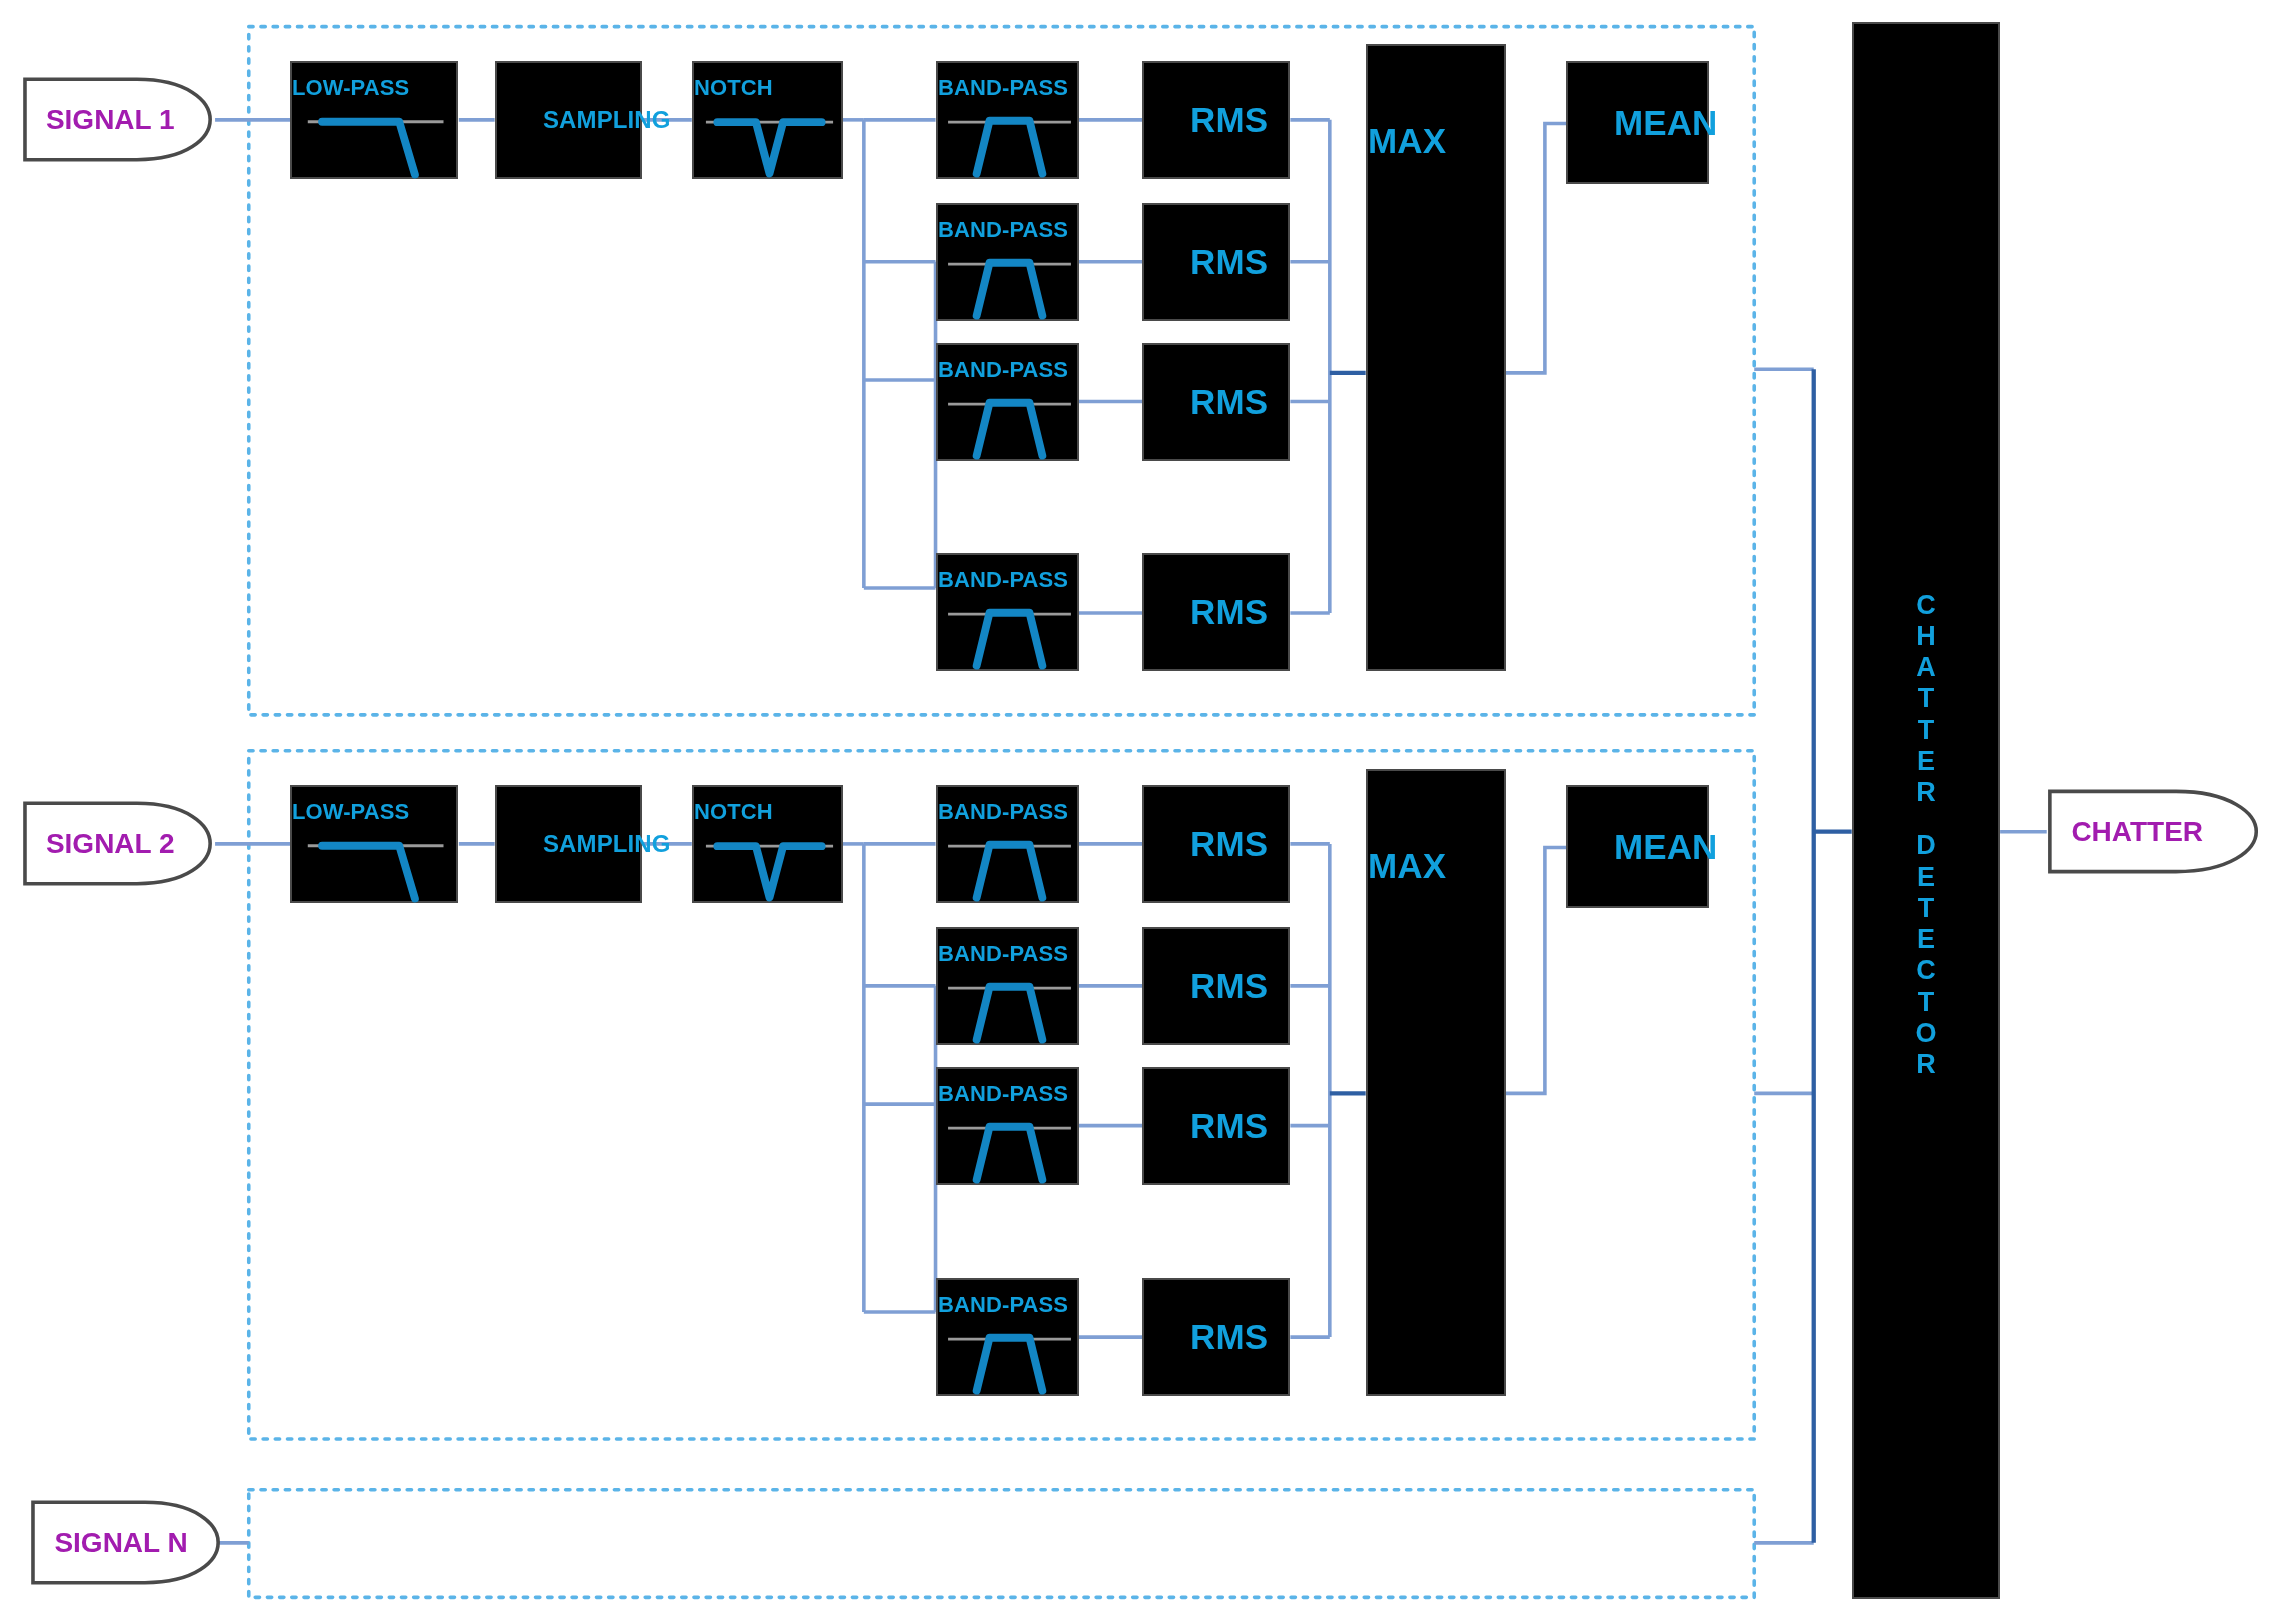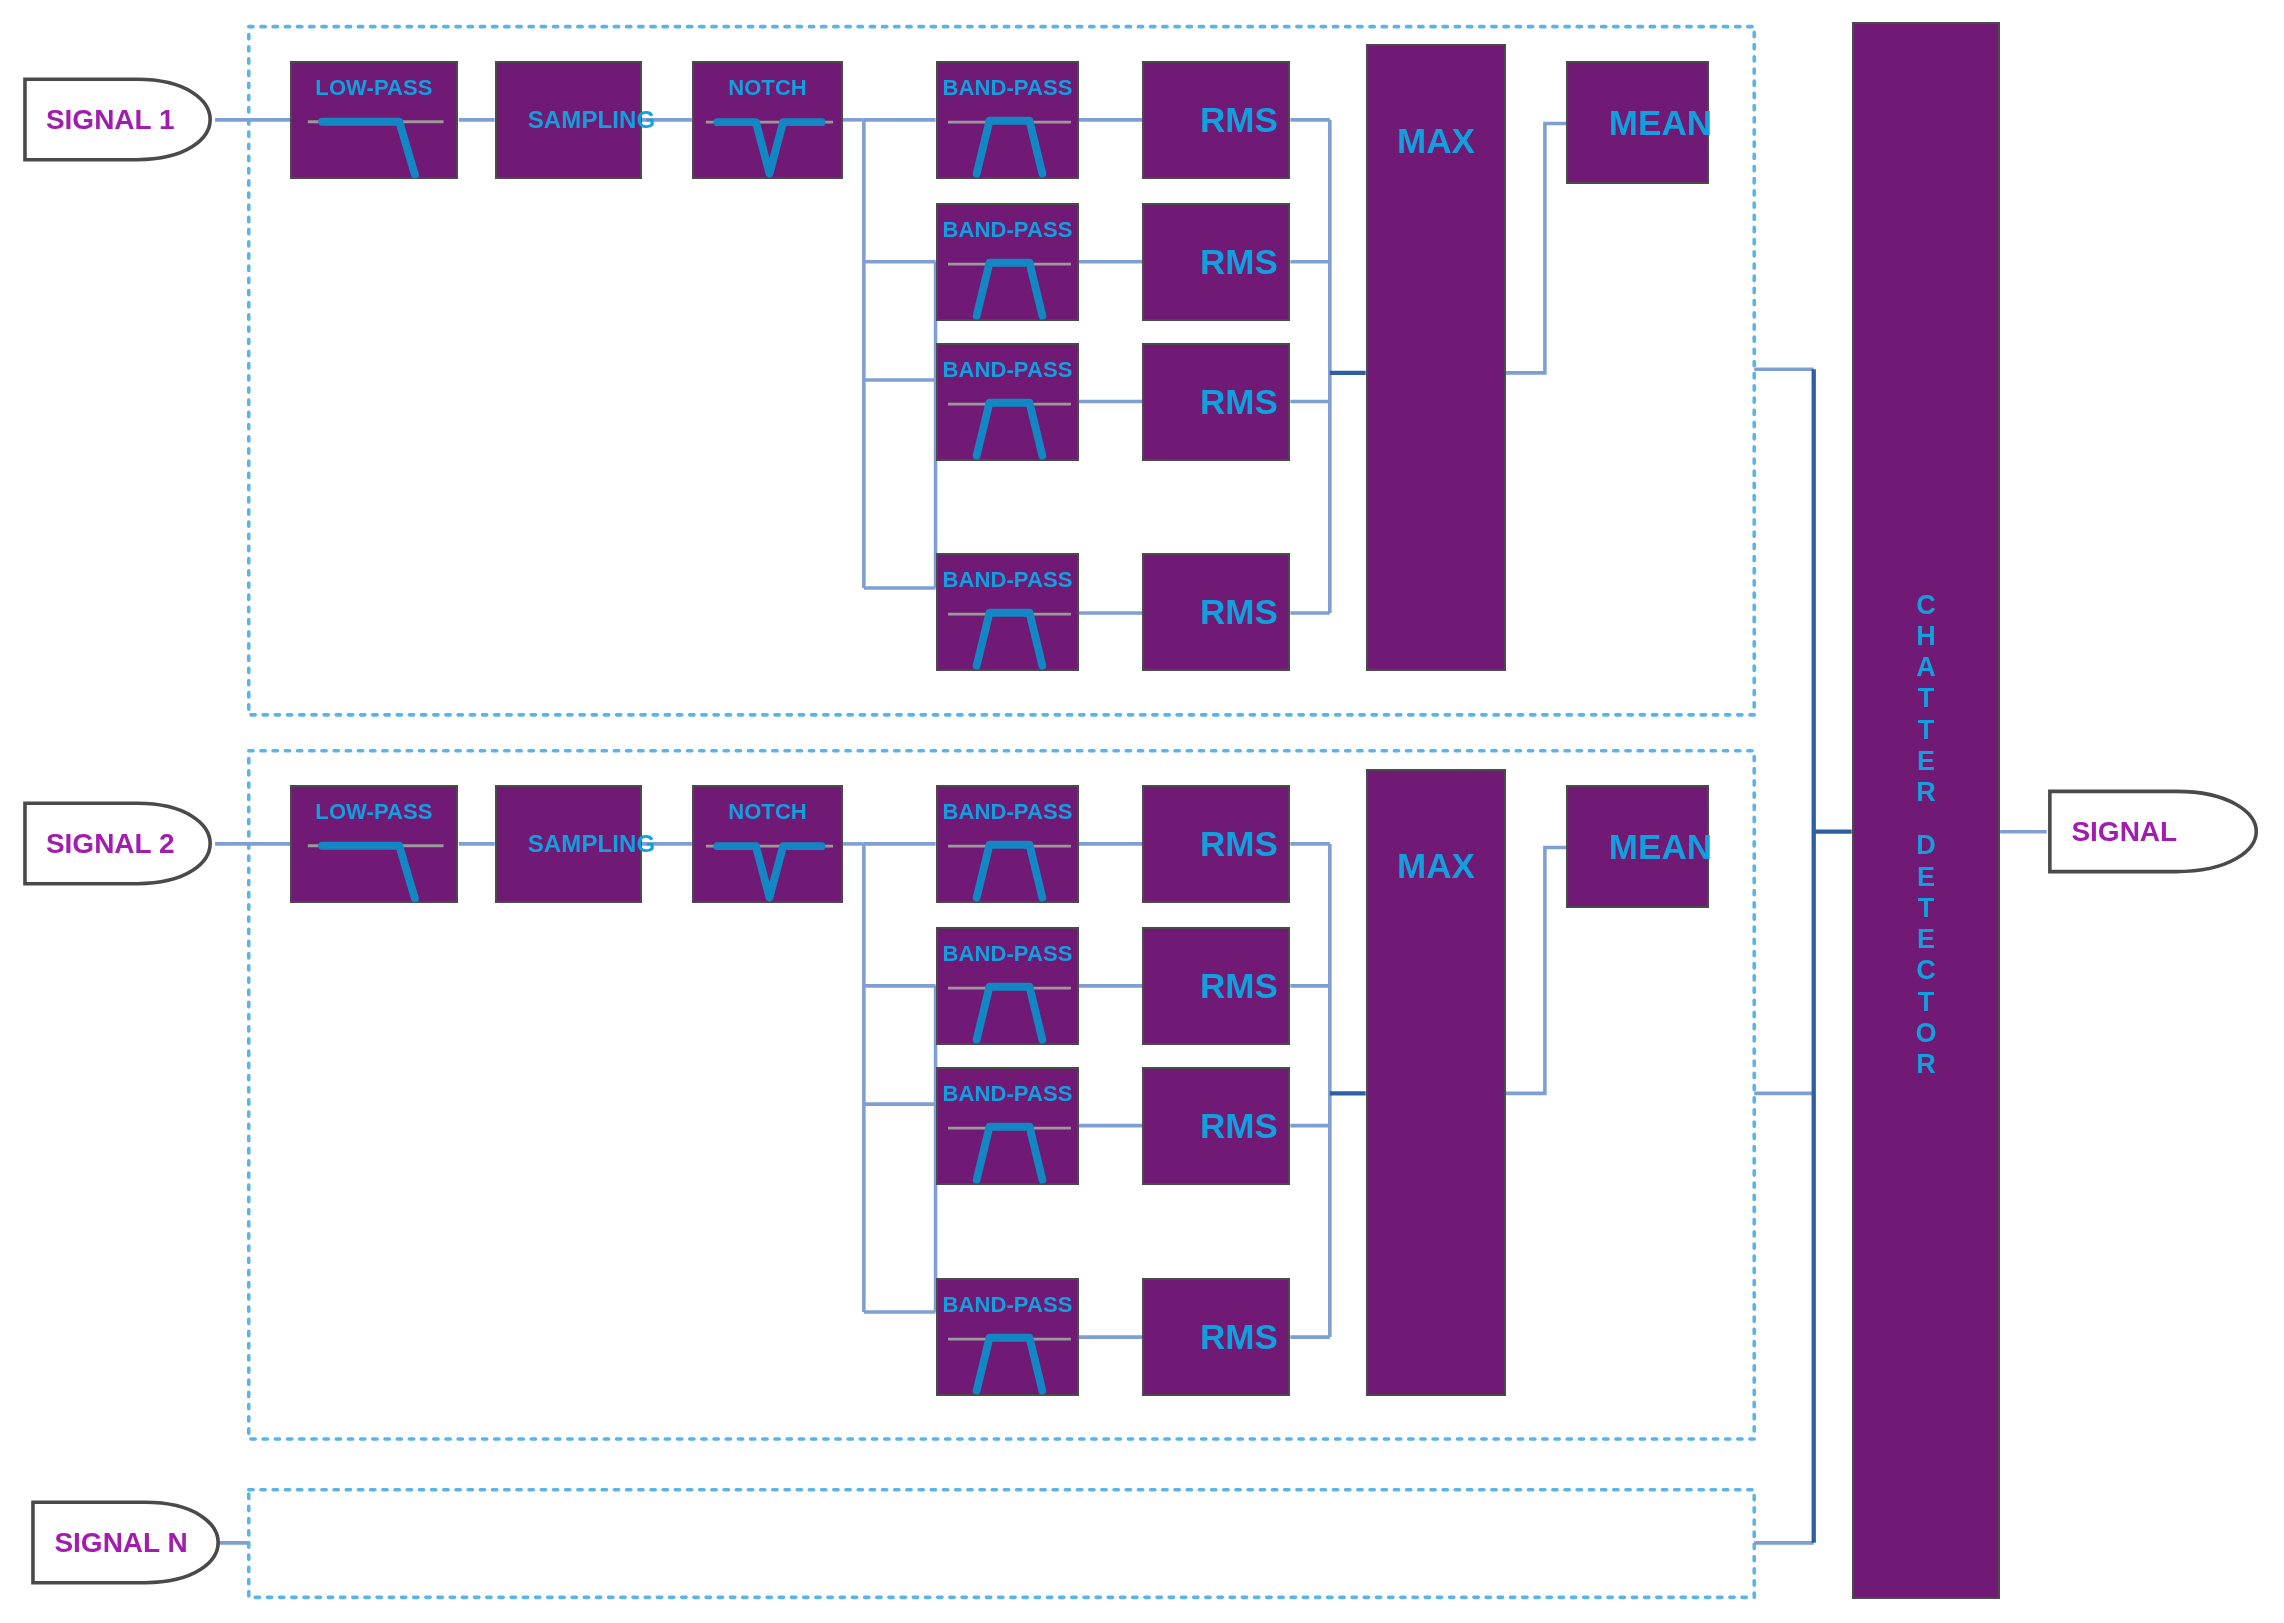--- a/index.html
+++ b/index.html
@@ -1,20 +1,20 @@
 <!DOCTYPE html>
 <html style="font-size:11.5px"><head>
 <meta charset="utf-8">
 <style>
   html,body{margin:0;padding:0;background:#ffffff;}
   body{font-family:"Liberation Sans",sans-serif;}
   #stage{position:relative;width:2284px;height:1624px;background:#fff;overflow:hidden;}
   svg.layer{position:absolute;left:0;top:0;width:2284px;height:1624px;}
-  .blk{position:absolute;box-sizing:border-box;background:#701a75;border:2.9px solid #4a4a4a;
-       display:flex;flex-direction:column;align-items:center;}
+  .blk{position:absolute;box-sizing:border-box;background:#000000;border:2.9px solid #4a4a4a;
+       display:flex;flex-direction:column;align-items:flex-start;}
   .blk .lbl{color:#11a0dd;font-weight:bold;letter-spacing:0.1px;white-space:nowrap;}
   .blk.center{justify-content:center;padding-left:46px;}
   .lbl-top{margin-top:11.5px;font-size:22px;}
   .lbl-big{font-size:35px;}
   .icon-wrap{position:absolute;left:0;right:0;}
   .term{position:absolute;}
   .term .tlbl{position:absolute;color:#a21caf;font-weight:bold;font-size:28px;
       left:24.4px;top:50%;transform:translateY(-50%);white-space:nowrap;}
   .vlabel{position:absolute;left:0;right:0;display:flex;flex-direction:column;
       align-items:center;color:#11a0dd;font-weight:bold;font-size:27px;line-height:1.16;}
@@ -127,21 +127,21 @@
     <svg width="194" height="89" viewBox="0 0 270 124">
       <path d="M4,6 H160 C230,6 262,36 262,62 C262,88 230,118 160,118 H4 Z" fill="#fff" stroke="#4a4a4a" stroke-width="5"></path>
     </svg>
     <span class="tlbl">SIGNAL N</span>
   </div>
 
   <div class="term" style="left:2047px;top:787px;width:215px;height:89px;">
     <svg width="215" height="89" viewBox="0 0 300 124">
       <path d="M4,6 H180 C255,6 292,36 292,62 C292,88 255,118 180,118 H4 Z" fill="#fff" stroke="#4a4a4a" stroke-width="5"></path>
     </svg>
-    <span class="tlbl">SIGNAL</span>
+    <span class="tlbl">CHATTER</span>
   </div>
 
   <div class="blk" style="left:290px;top:61px;width:168px;height:118px;">
     <span class="lbl lbl-top">LOW-PASS</span>
     <div class="icon-wrap" style="top:43px;">
       <svg width="168" height="75" viewBox="0 0 235 105">
         <line x1="22" y1="22" x2="212" y2="22" stroke="#9a9a9a" stroke-width="4"></line>
         <path d="M42,22 H150 L172,96" fill="none" stroke="#1386c4" stroke-width="11" stroke-linecap="round" stroke-linejoin="round"></path>
       </svg>
     </div>

